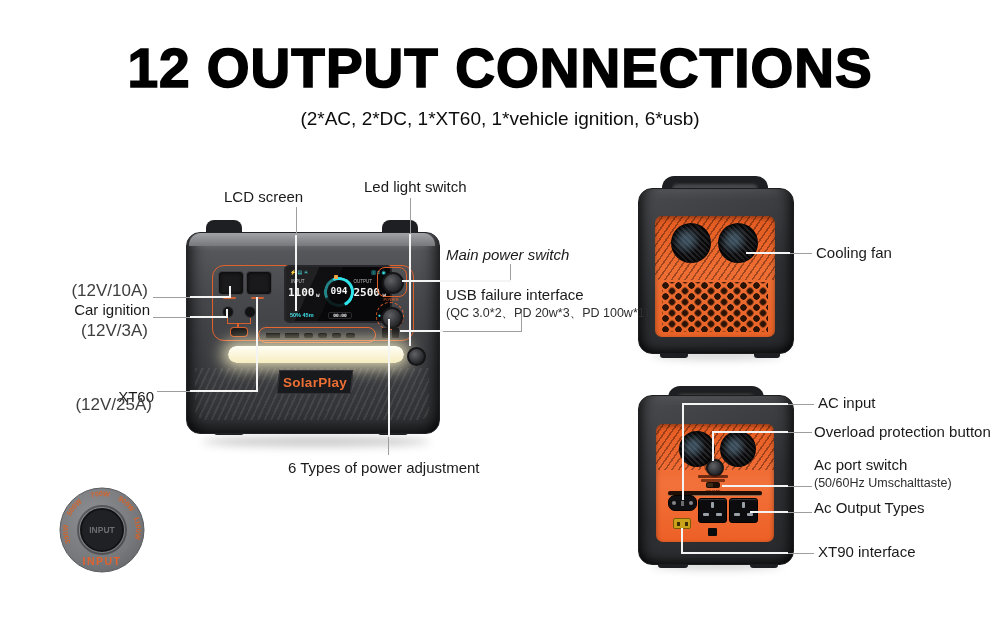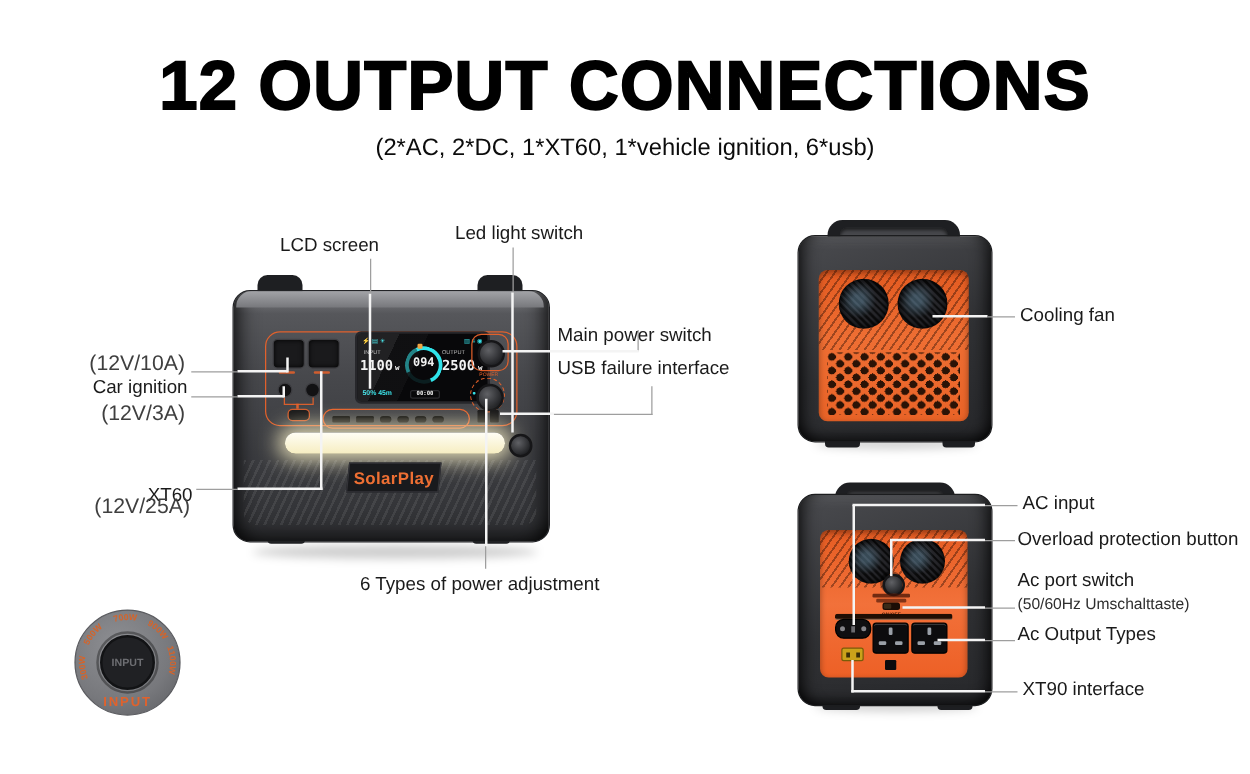--- a/index.html
+++ b/index.html
@@ -289,22 +289,23 @@
 
   <div class="lnw" style="left:750px;top:511px;width:38px;height:2px;"></div>
   <div class="lng" style="left:788px;top:512px;width:24px;height:1px;"></div>
 
   <div class="lnw" style="left:681px;top:528px;width:2px;height:26px;"></div>
   <div class="lnw" style="left:681px;top:552px;width:107px;height:2px;"></div>
   <div class="lng" style="left:788px;top:553px;width:26px;height:1px;"></div>
 
   <div class="lbl" style="left:224px;top:188px;">LCD screen</div>
   <div class="lbl" style="left:364px;top:178px;">Led light switch</div>
-  <div class="lbl" style="left:446px;top:260px;">Main power switch</div>
+  <div class="lbl" style="left:446px;top:246px;font-style:italic;">Main power switch</div>
   <div class="lbl" style="left:446px;top:286px;">USB failure interface</div>
+  <div class="spec2" style="left:446px;top:305px;">(QC 3.0*2、PD 20w*3、PD 100w*1)</div>
 
   <div class="lbl ralign" style="right:850px;top:258px;margin-top:43px;">Car ignition</div>
   <div class="spec ralign" style="right:852px;top:281px;">(12V/10A)</div>
   <div class="spec ralign" style="right:852px;top:321px;">(12V/3A)</div>
   <div class="lbl ralign" style="right:846px;top:388px;">XT60</div>
   <div class="spec ralign" style="right:848px;top:395px;">(12V/25A)</div>
   <div class="lbl" style="left:288px;top:459px;">6 Types of power adjustment</div>
 
   <div class="lbl" style="left:816px;top:244px;">Cooling fan</div>
   <div class="lbl" style="left:818px;top:394px;">AC input</div>

